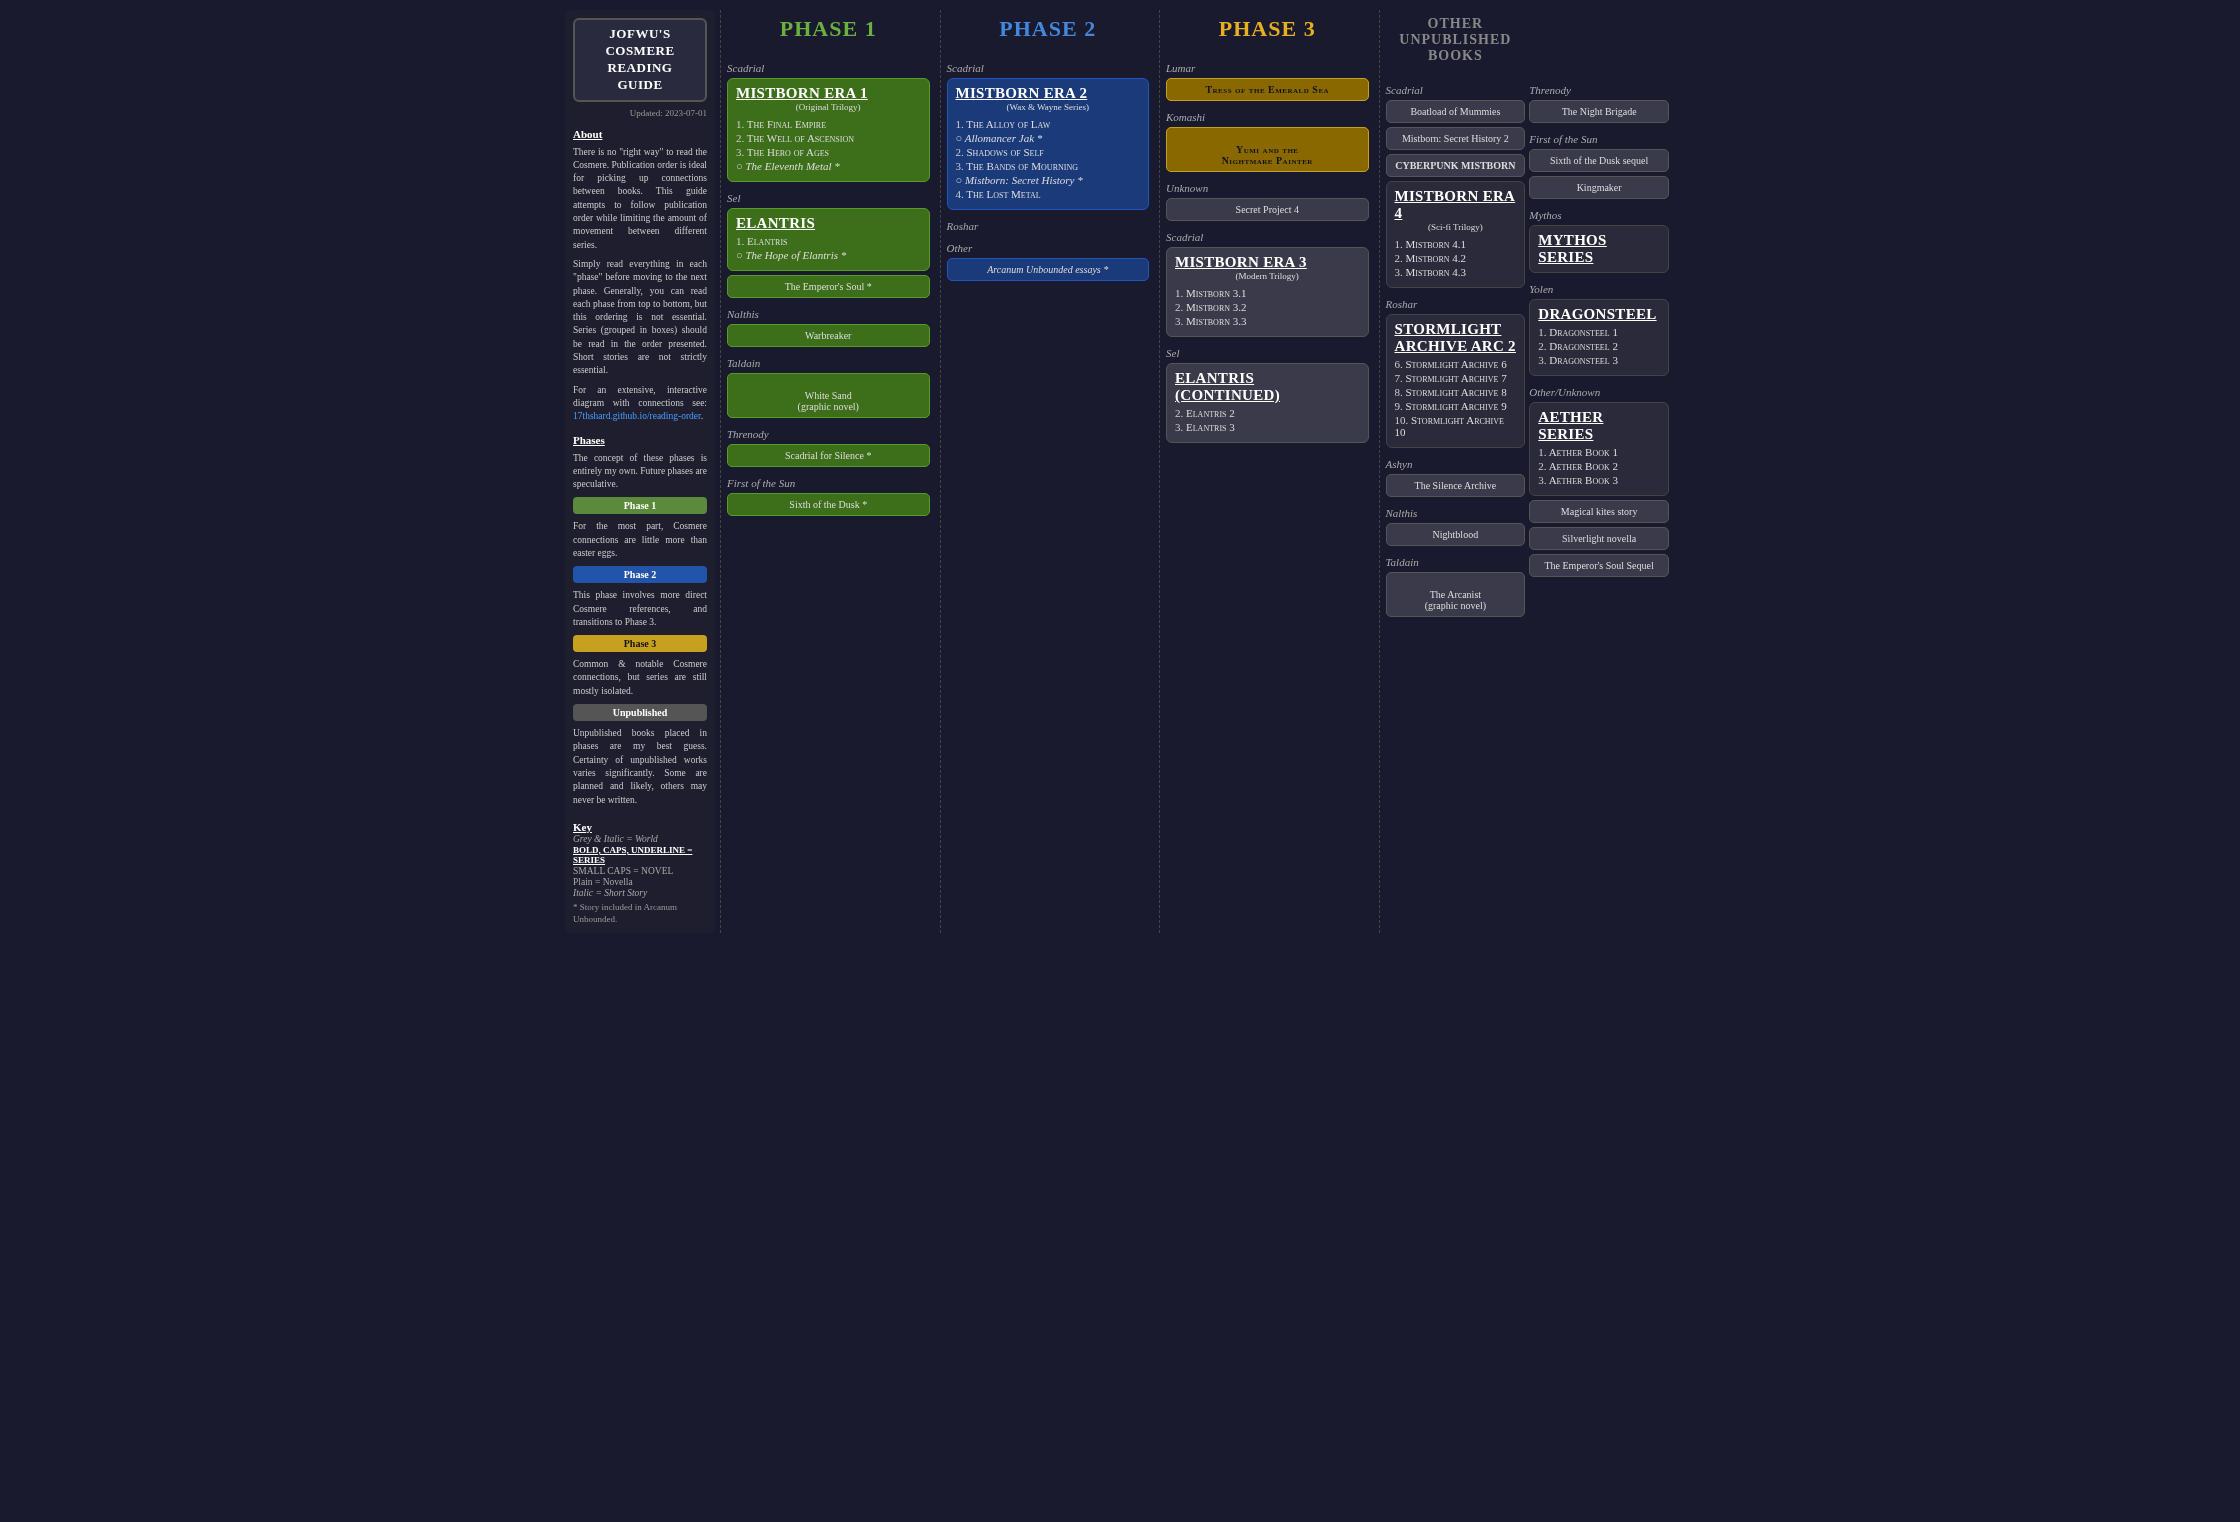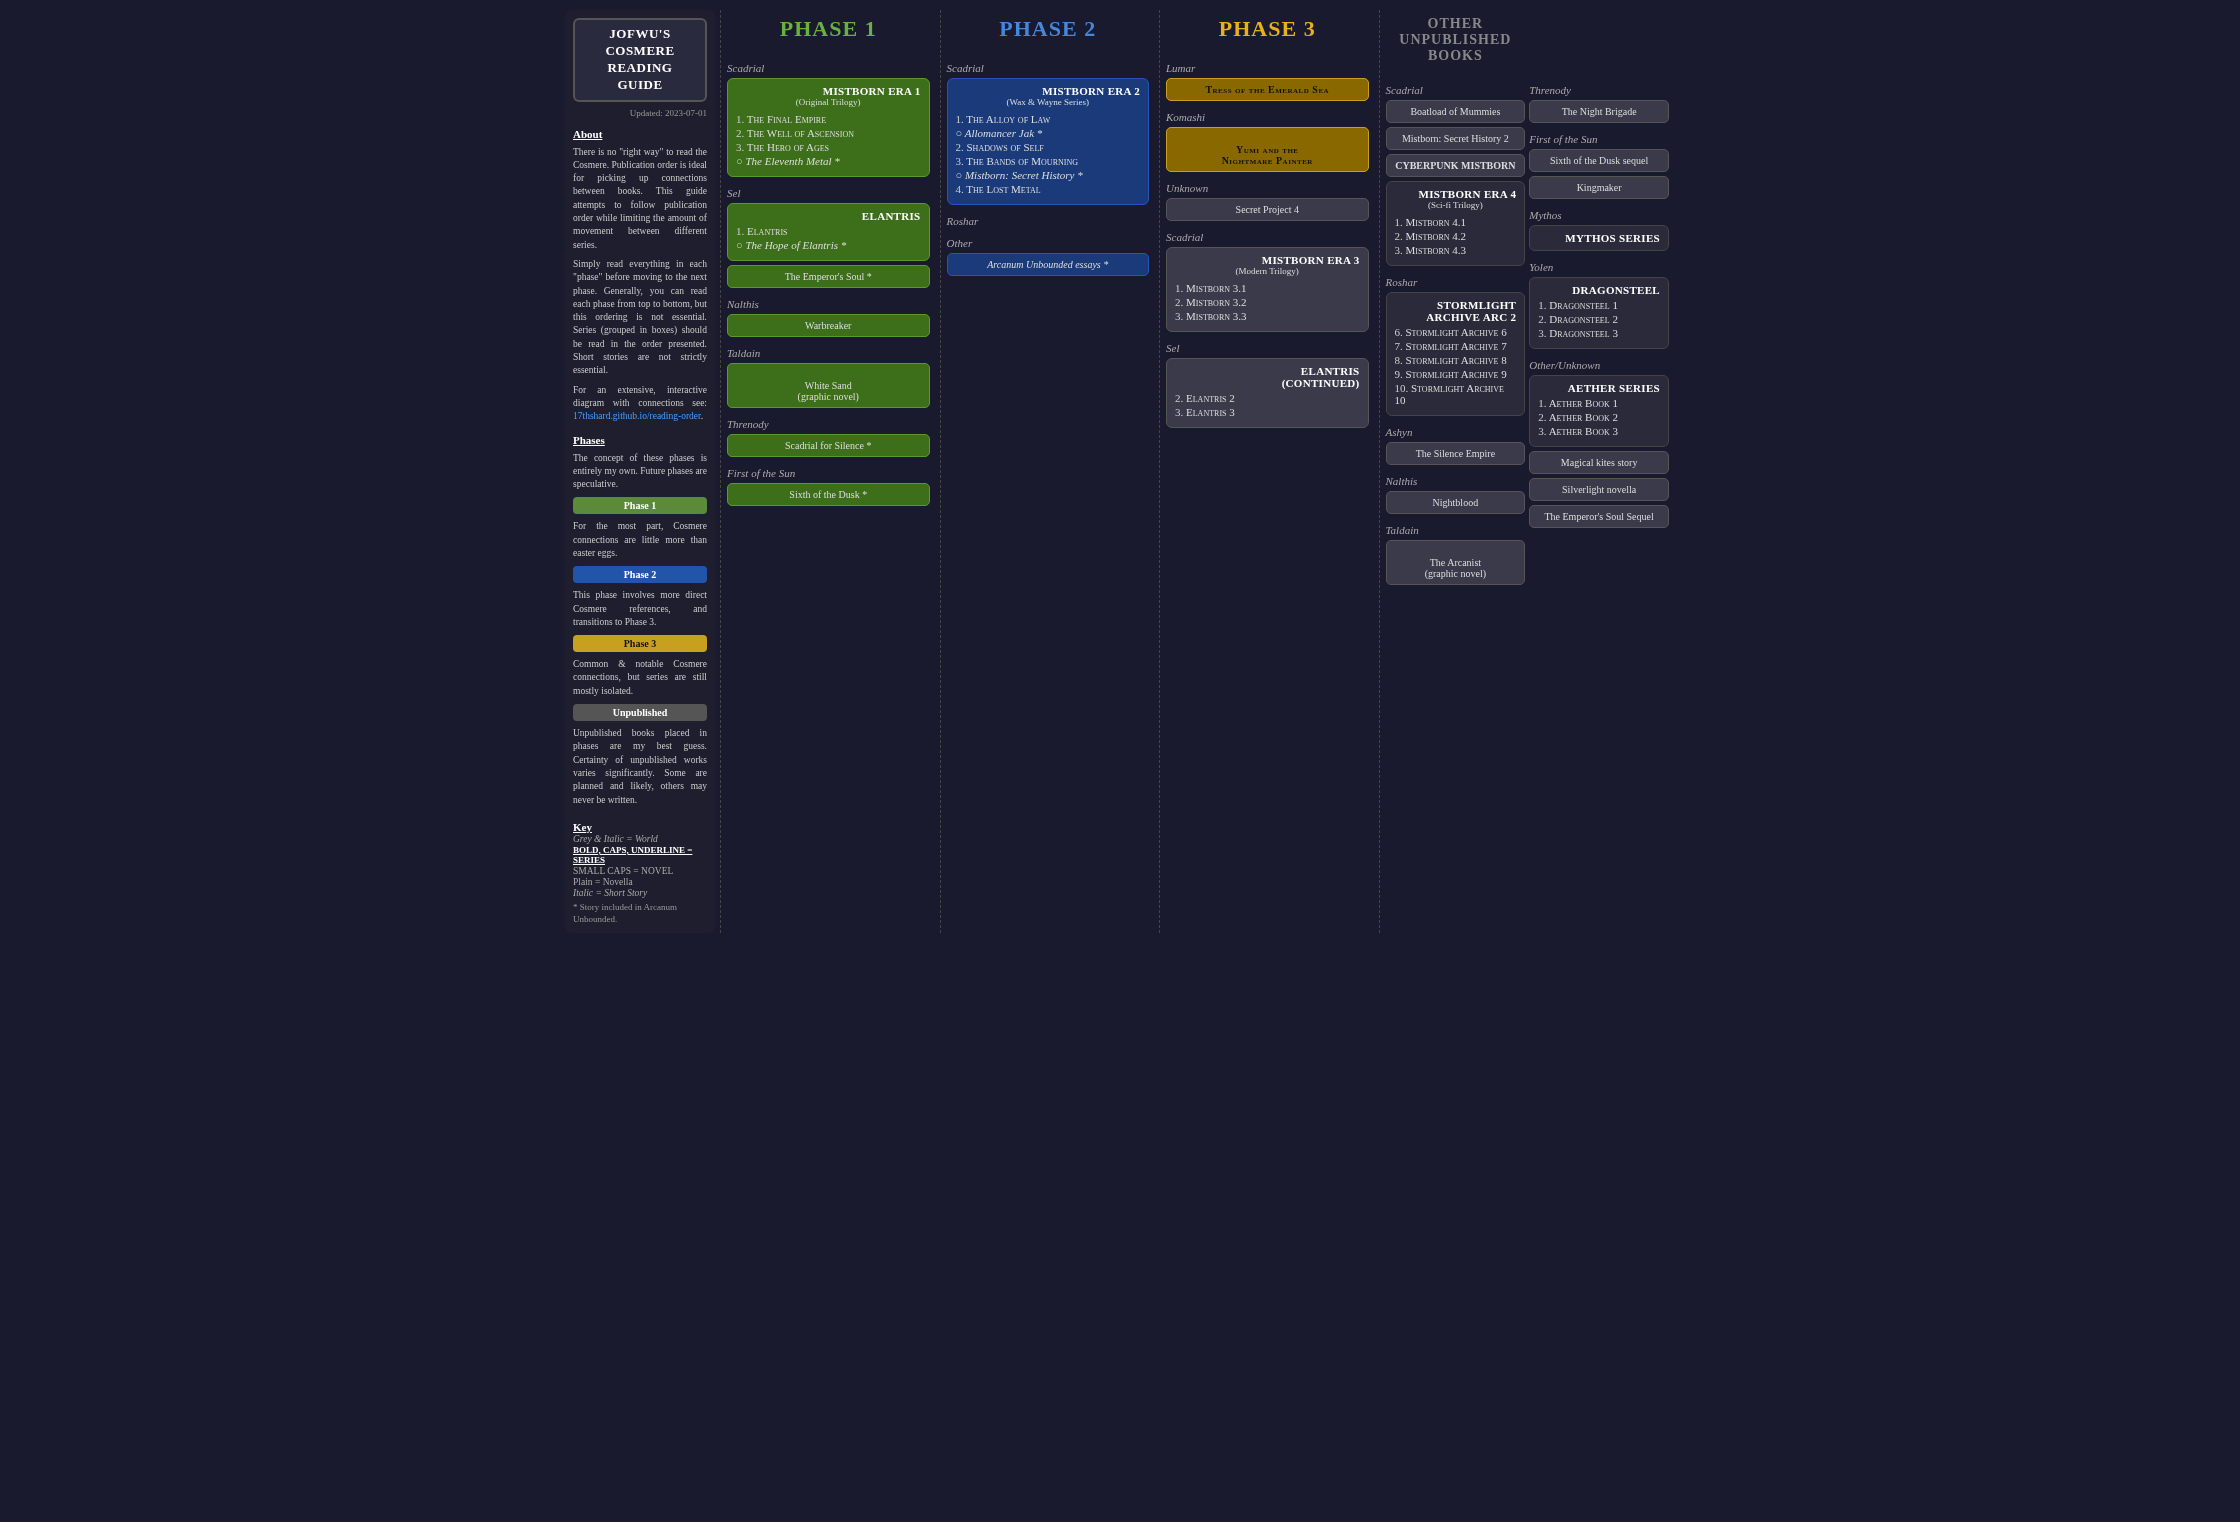--- a/index.html
+++ b/index.html
@@ -127,22 +127,23 @@
       margin-bottom: 4px;
     }
     .series-box-green { background: #3d6e1a; border: 1px solid #5a9a2a; }
     .series-box-blue { background: #1a3a7a; border: 1px solid #2255bb; }
     .series-box-gray { background: #3a3a4a; border: 1px solid #555; }
     .series-box-dark { background: #2a2a3a; border: 1px solid #444; }
 
     .series-title {
       font-weight: bold;
       text-transform: uppercase;
-      text-align: right;
-      font-size: 11px;
+      text-decoration: underline;
+      text-align: left;
+      font-size: 15px;
       color: #fff;
       letter-spacing: 0.3px;
     }
     .series-subtitle {
       text-align: center;
       font-size: 9px;
       color: #ddd;
       margin-bottom: 3px;
     }
     .book-list {
@@ -386,21 +387,21 @@
             <li data-marker="6.">Stormlight Archive 6</li>
             <li data-marker="7.">Stormlight Archive 7</li>
             <li data-marker="8.">Stormlight Archive 8</li>
             <li data-marker="9.">Stormlight Archive 9</li>
             <li data-marker="10.">Stormlight Archive 10</li>
           </ul>
         </div>
 
         <div class="world-label">Ashyn</div>
         <div class="standalone-box standalone-gray">
-          <span>The Silence Empire</span>
+          <span>The Silence Archive</span>
         </div>
 
         <div class="world-label">Nalthis</div>
         <div class="standalone-box standalone-gray">
           <span>Nightblood</span>
         </div>
 
         <div class="world-label">Taldain</div>
         <div class="standalone-box standalone-gray" style="white-space:pre-line">
           <span>The Arcanist

